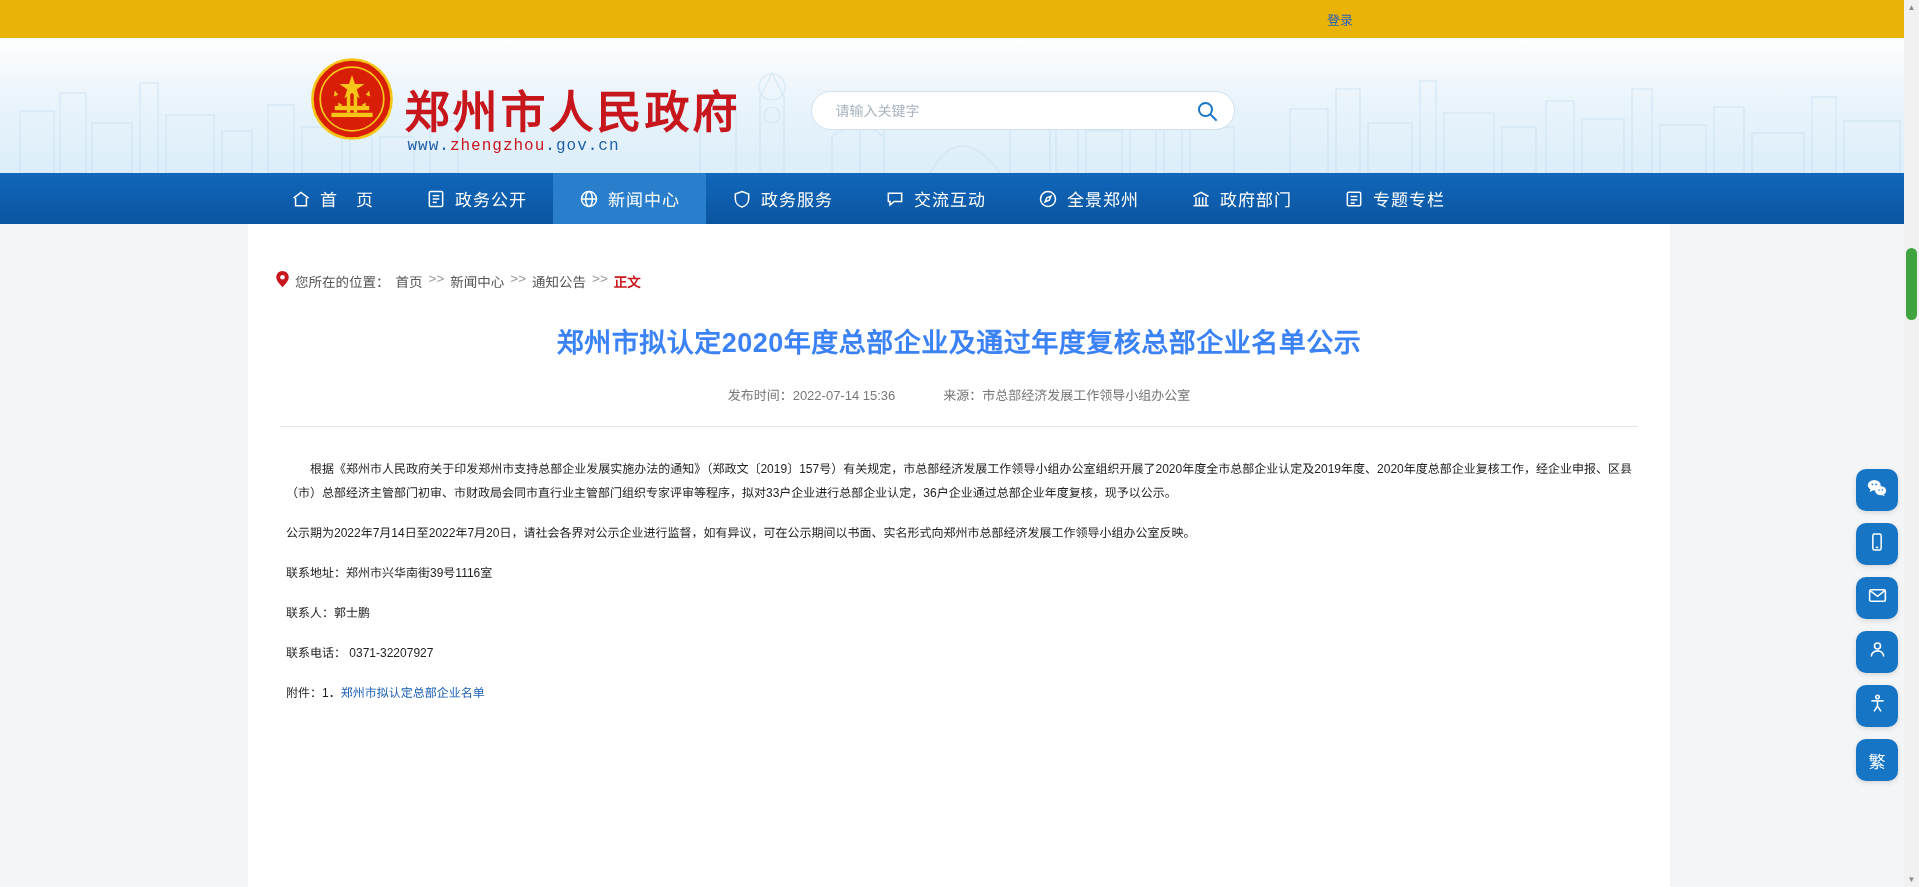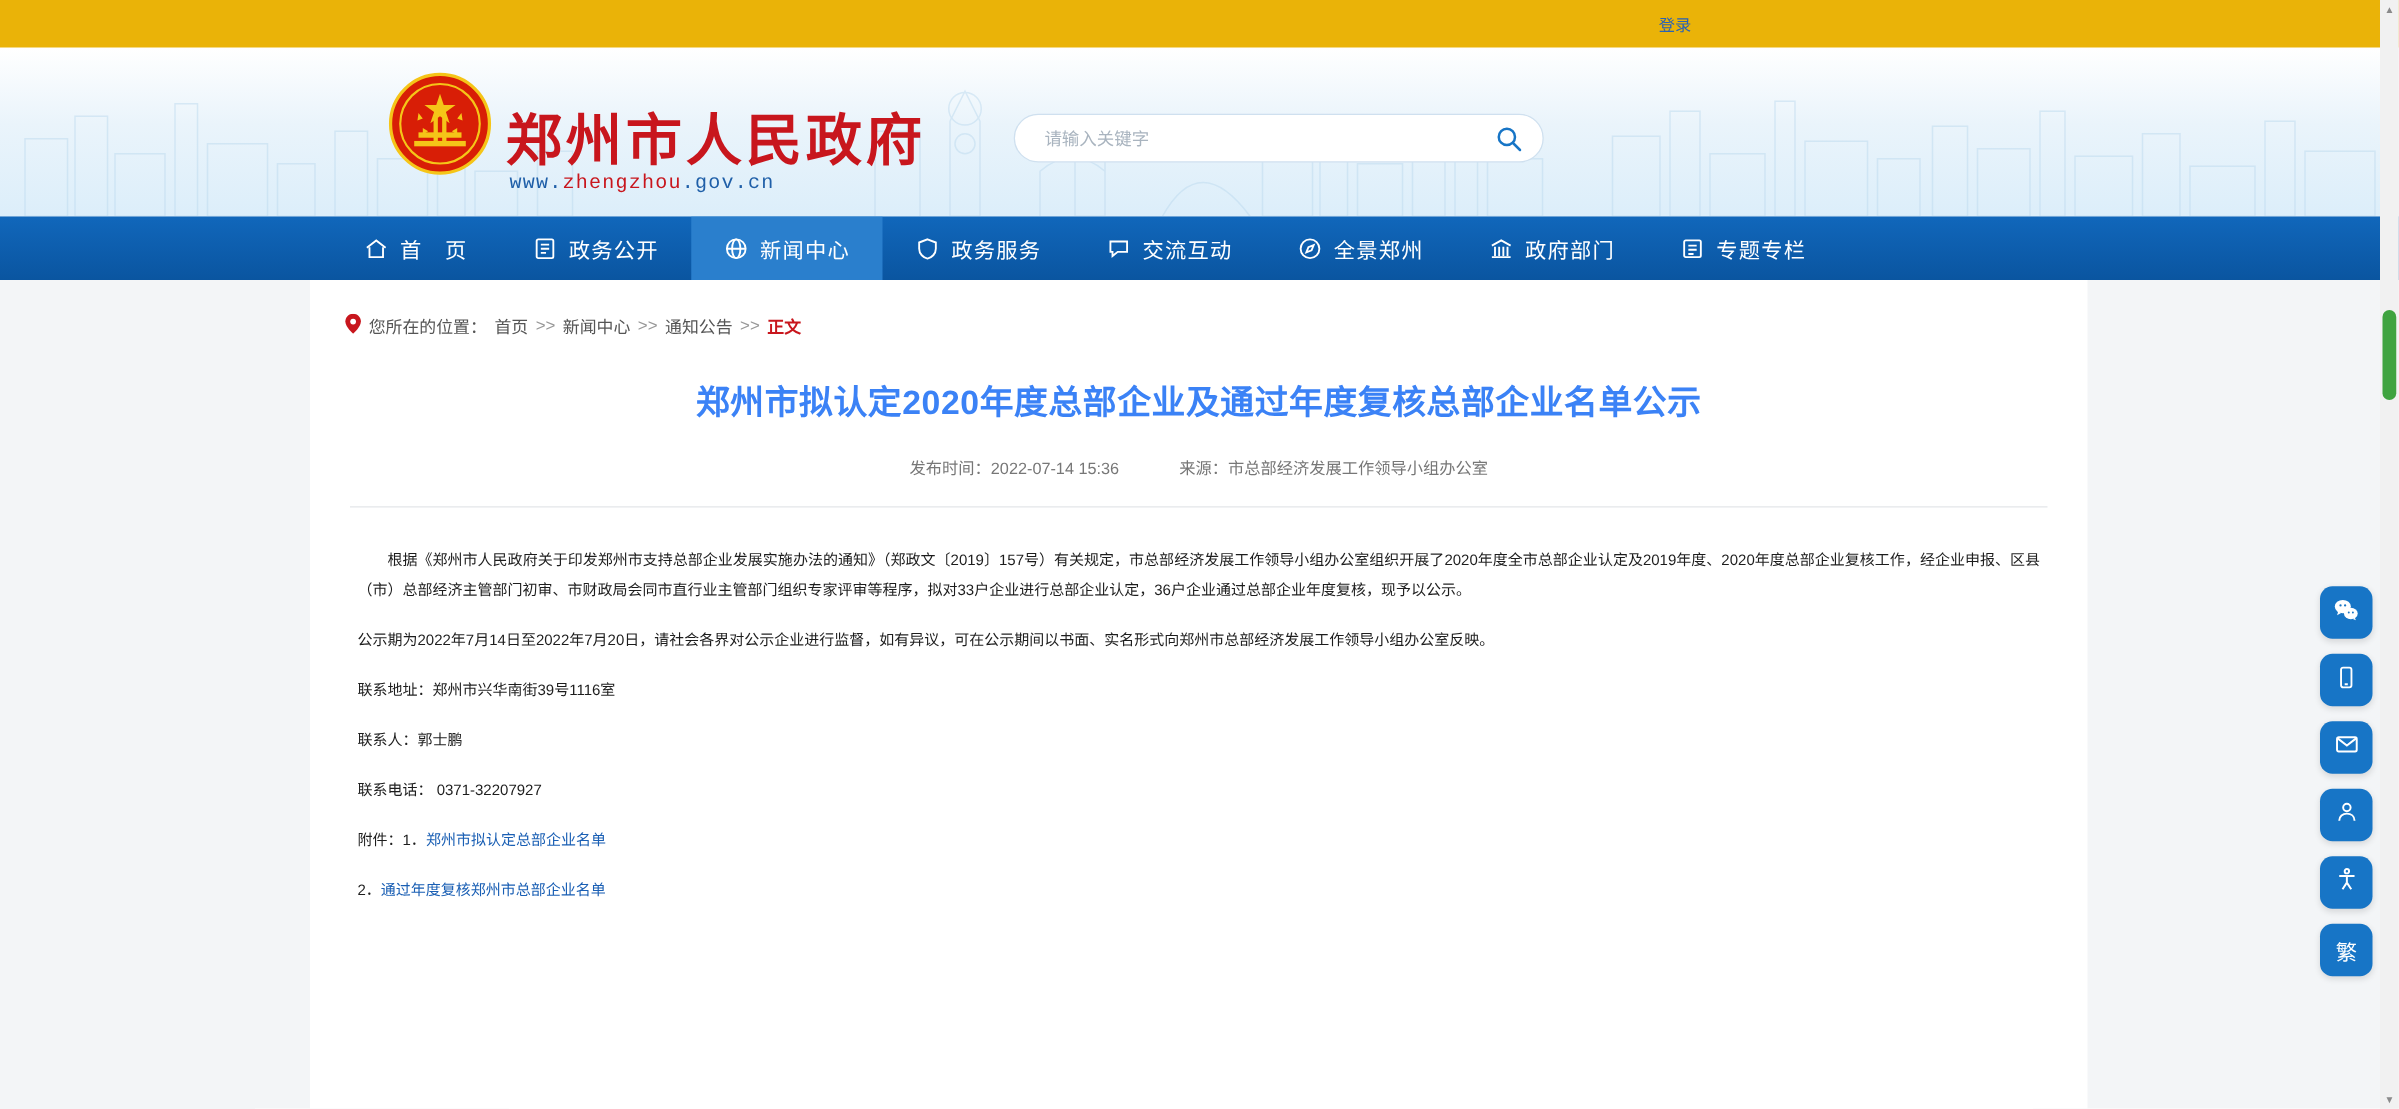--- a/index.html
+++ b/index.html
@@ -134,25 +134,26 @@
     position: absolute;
     left: 248px;
     top: 0;
     width: 1422px;
     min-height: 663px;
     background: #ffffff;
     padding: 0 0 40px 0;
   }
   .breadcrumb {
     display: flex;
-    align-items: center;
+    align-items: flex-start;
     gap: 6px;
     font-size: 13.5px;
     color: #555;
     padding: 26px 0 0 28px;
+    margin-top: 21px;
   }
   .breadcrumb a { color: #555; text-decoration: none; cursor: pointer; }
   .breadcrumb .sep { color: #999; }
   .breadcrumb .current { color: #c8161d; font-weight: bold; }
   .pin-icon { color: #c8161d; }
 
   .article-title {
     text-align: center;
     font-size: 27px;
     font-weight: bold;
@@ -429,23 +430,20 @@
     <div class="article-body">
       <p class="indent">根据《郑州市人民政府关于印发郑州市支持总部企业发展实施办法的通知》（郑政文〔2019〕157号）有关规定，市总部经济发展工作领导小组办公室组织开展了2020年度全市总部企业认定及2019年度、2020年度总部企业复核工作，经企业申报、区县（市）总部经济主管部门初审、市财政局会同市直行业主管部门组织专家评审等程序，拟对33户企业进行总部企业认定，36户企业通过总部企业年度复核，现予以公示。</p>
       <p>公示期为2022年7月14日至2022年7月20日，请社会各界对公示企业进行监督，如有异议，可在公示期间以书面、实名形式向郑州市总部经济发展工作领导小组办公室反映。</p>
       <p>联系地址：郑州市兴华南街39号1116室</p>
       <p>联系人：郭士鹏</p>
       <p>联系电话： 0371-32207927</p>
 
       <p class="attach-line">
         <span>附件：</span><span>1．</span><a href="#">郑州市拟认定总部企业名单</a>
       </p>
-      <p class="attach-sub">
-        <span>2．</span><a href="#">通过年度复核郑州市总部企业名单</a>
-      </p>
     </div>
   </div>
 
   <div class="dock">
     <div class="dock-btn">
       <span>
         <svg width="22" height="22" viewBox="0 0 24 24" fill="#ffffff">
             <ellipse cx="9" cy="9" rx="7" ry="5.8"></ellipse>
             <path d="M5 13 L4 16.5 L7.5 14.6 Z"></path>
             <ellipse cx="16" cy="15" rx="6" ry="5" fill="#ffffff"></ellipse>

